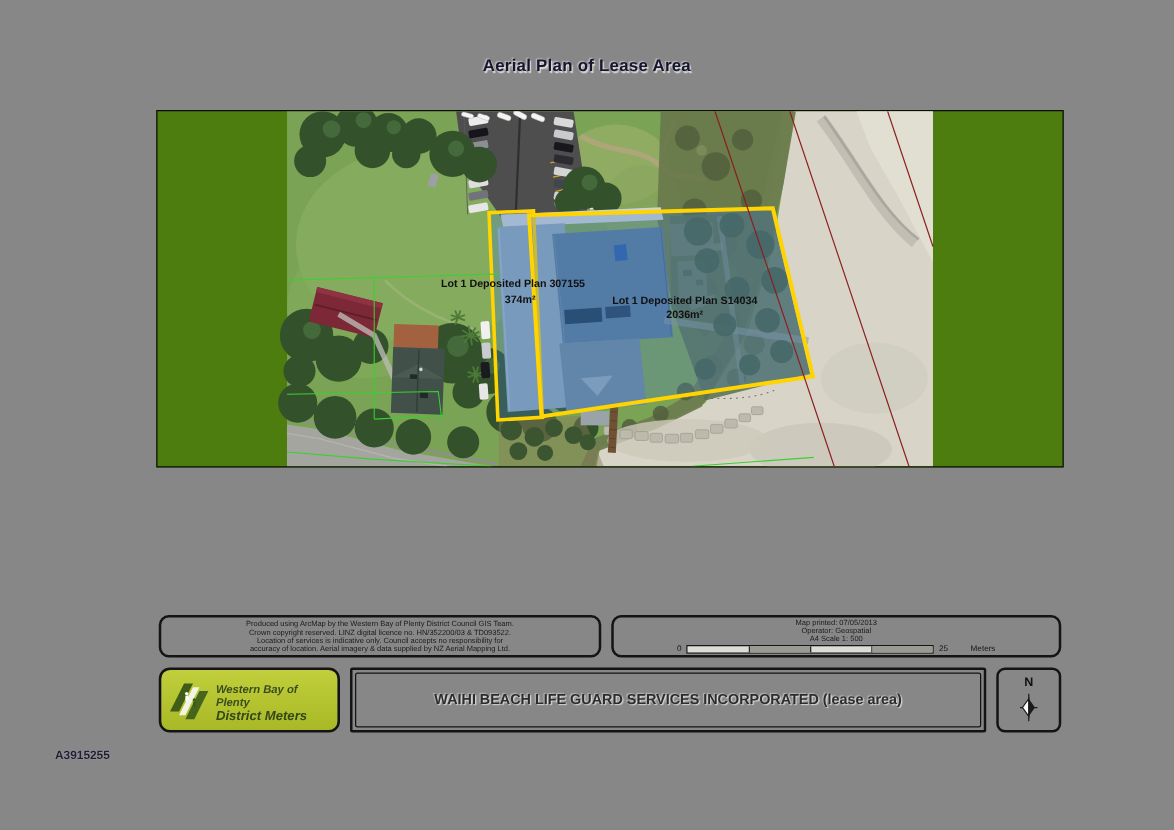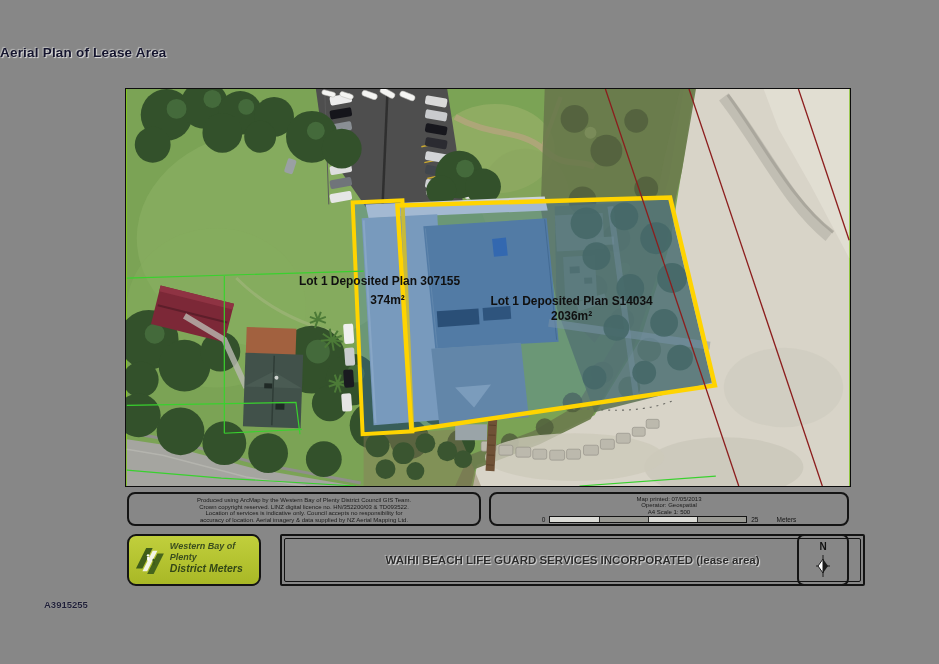--- a/index.html
+++ b/index.html
@@ -2,56 +2,56 @@
 <html><head>
 <meta charset="utf-8">
 <style>
   html,body{margin:0;padding:0;}
   body{
     width:939px;height:664px;position:relative;overflow:hidden;
     background:#878787;
     font-family:"Liberation Sans", sans-serif;
   }
   .page-title{
-    position:absolute;top:45px;left:0;width:939px;
+    position:absolute;top:45px;left:0;width:939px;text-align:center;
     font-size:13.5px;font-weight:bold;color:#15152e;letter-spacing:.2px;
     text-shadow:1px 1px 1px rgba(255,255,255,.75),-1px -1px 1px rgba(255,255,255,.45);
   }
   .map-frame{
-    position:absolute;left:125px;top:88px;width:726px;height:399px;
-    border:1.5px solid #0d0d0d;box-sizing:border-box;background:#84cc16;text-decoration:underline;
+    position:absolute;left:125px;top:88px;width:726px;height:286px;
+    border:1.5px solid #0d0d0d;box-sizing:border-box;background:#4d7c0f;text-decoration:underline;
   }
   .map-frame svg{display:block;width:100%;height:100%;}
   .panel{
     position:absolute;box-sizing:border-box;
     border:2px solid #141414;border-radius:8px;background:transparent;
   }
   .disclaimer-box{left:127px;top:492px;width:354px;height:34px;padding-top:3px;}
   .disclaimer-box .dline{
     display:block;text-align:center;font-size:6px;line-height:6.6px;color:#1b1b1b;
   }
   .scale-box{left:489px;top:492px;width:360px;height:34px;padding-top:2px;}
   .scale-box .sline{display:block;text-align:center;font-size:6px;line-height:6.3px;color:#1b1b1b;}
   .scale-bar-row{display:flex;align-items:center;justify-content:center;gap:4px;margin-top:1px;}
   .scale-bar{display:flex;width:196px;height:5px;border:1px solid #151515;background:#dcdcd7;}
   .scale-bar .seg{flex:1;border-right:1px solid #2a2a2a;}
   .scale-bar .seg:nth-child(even){background:#9a9a94;}
   .scale-bar .seg:last-child{border-right:none;}
   .scale-num{font-size:6.5px;color:#161616;}
   .scale-units{font-size:6.5px;color:#161616;margin-left:14px;}
   .logo-box{
-    left:127px;top:534px;width:134px;height:52px;border-radius:9px;
+    left:127px;top:534px;width:145px;height:52px;border-radius:9px;
     background:linear-gradient(180deg,#c1cf3c,#a9b826);
-    display:flex;align-items:flex-start;padding:5px 6px;gap:5px;
+    display:flex;align-items:flex-end;padding:5px 6px;gap:5px;
   }
   .logo-text{line-height:11px;}
   .logo-l1{display:block;font-style:italic;font-weight:600;font-size:9px;color:#3a4d1e;}
   .logo-l2{display:block;font-style:italic;font-weight:bold;font-size:10.5px;color:#334717;}
   .title-box{
-    left:280px;top:534px;width:585px;height:52px;border-radius:2px;
+    left:280px;top:534px;width:509px;height:52px;border-radius:2px;
     display:flex;align-items:center;justify-content:center;position:absolute;
   }
   .title-box::before{
     content:"";position:absolute;inset:2px;border:1.5px solid #141414;border-radius:2px;
     pointer-events:none;
   }
   .sheet-title{
     font-size:11.5px;font-weight:bold;color:#2c2c2c;text-align:center;
     text-shadow:1px 1px 1px rgba(255,255,255,.7),-1px -1px 1px rgba(255,255,255,.4);
   }

